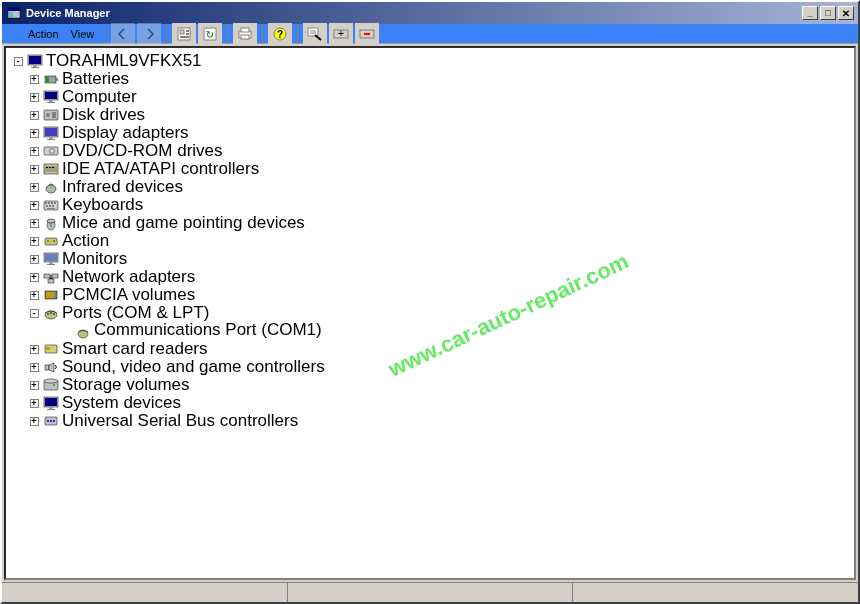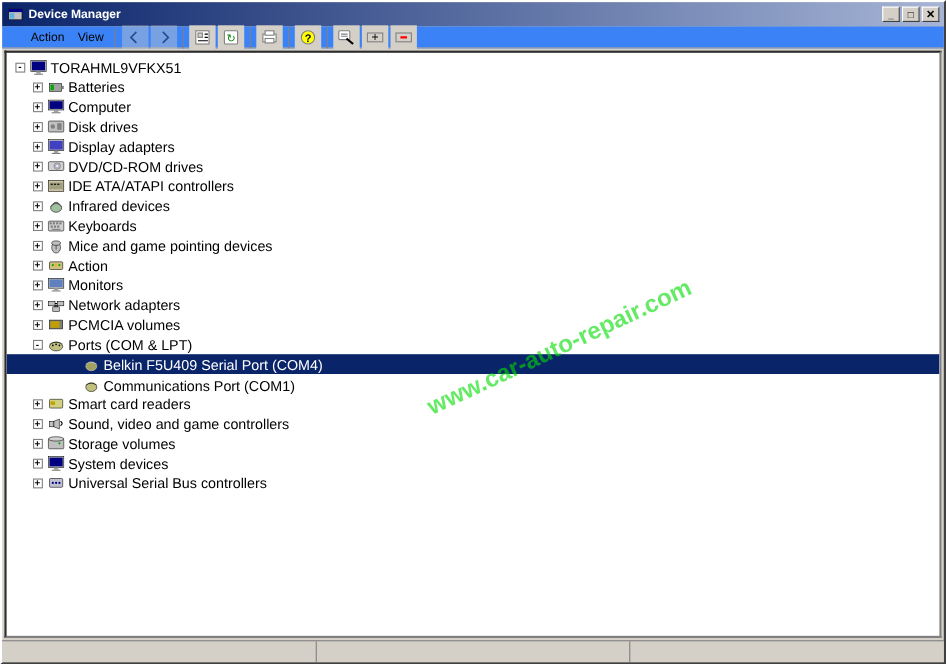--- a/index.html
+++ b/index.html
@@ -164,21 +164,21 @@
       height: 16px;
       margin-right: 3px;
       display: flex;
       align-items: center;
       justify-content: center;
       flex-shrink: 0;
       font-size: 12px;
     }
 
     .tree-label {
-      font-size: 13px;
+      font-size: 17px;
     }
 
     .indent1 { padding-left: 20px; }
     .indent2 { padding-left: 36px; }
 
     .status-bar {
       height: 20px;
       background: #d4d0c8;
       border-top: 1px solid #808080;
       display: flex;
@@ -529,32 +529,20 @@
             <ellipse cx="8" cy="10" rx="6" ry="4" fill="#c0c080" stroke="#000" stroke-width="0.5"></ellipse>
             <path d="M2 8 Q8 4 14 8" fill="none" stroke="#000" stroke-width="0.5"></path>
             <circle cx="5" cy="9" r="0.8" fill="#000"></circle>
             <circle cx="8" cy="8" r="0.8" fill="#000"></circle>
             <circle cx="11" cy="9" r="0.8" fill="#000"></circle>
           </svg>
         </div>
         <span class="tree-label">Ports (COM &amp; LPT)</span>
       </div>
 
-      <div class="tree-item selected indent2" style="padding-left:52px;">
-        <div class="expander" style="visibility:hidden;">
-            <div class="expand-box">+</div>
-          </div>
-        <div class="tree-icon">
-          <svg width="16" height="16" viewBox="0 0 16 16">
-            <ellipse cx="8" cy="10" rx="5" ry="4" fill="#a0a060" stroke="#ccc" stroke-width="0.5"></ellipse>
-            <path d="M3 8 Q8 5 13 8" fill="none" stroke="#ccc" stroke-width="0.5"></path>
-          </svg>
-        </div>
-        <span class="tree-label">Belkin F5U409 Serial Port (COM4)</span>
-      </div>
 
       <div class="tree-item indent2" style="padding-left:52px;align-items:flex-end;">
         <div class="expander" style="visibility:hidden;">
             <div class="expand-box">+</div>
           </div>
         <div class="tree-icon">
           <svg width="16" height="16" viewBox="0 0 16 16">
             <ellipse cx="8" cy="10" rx="5" ry="4" fill="#c0c080" stroke="#000" stroke-width="0.5"></ellipse>
             <path d="M3 8 Q8 5 13 8" fill="none" stroke="#000" stroke-width="0.5"></path>
           </svg>

